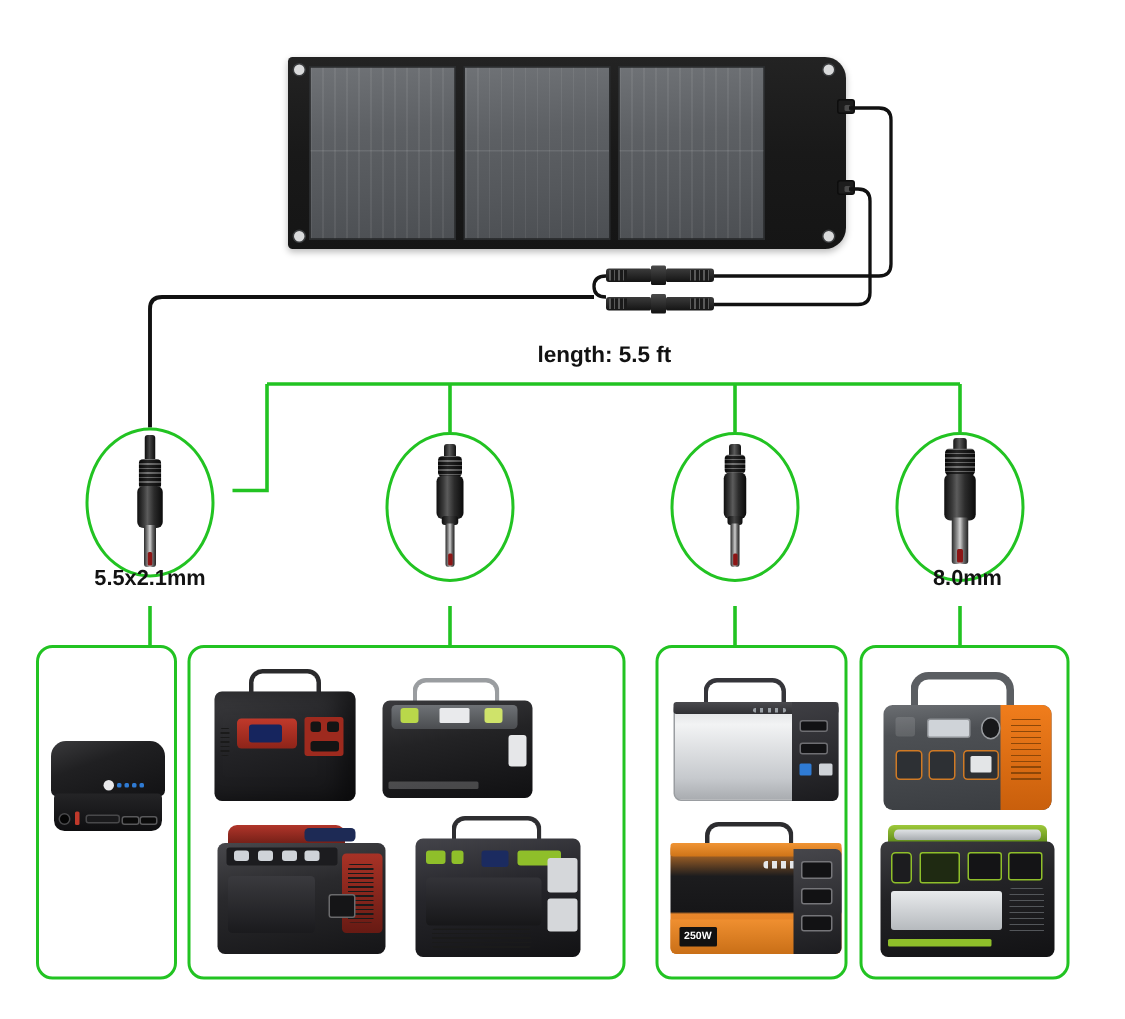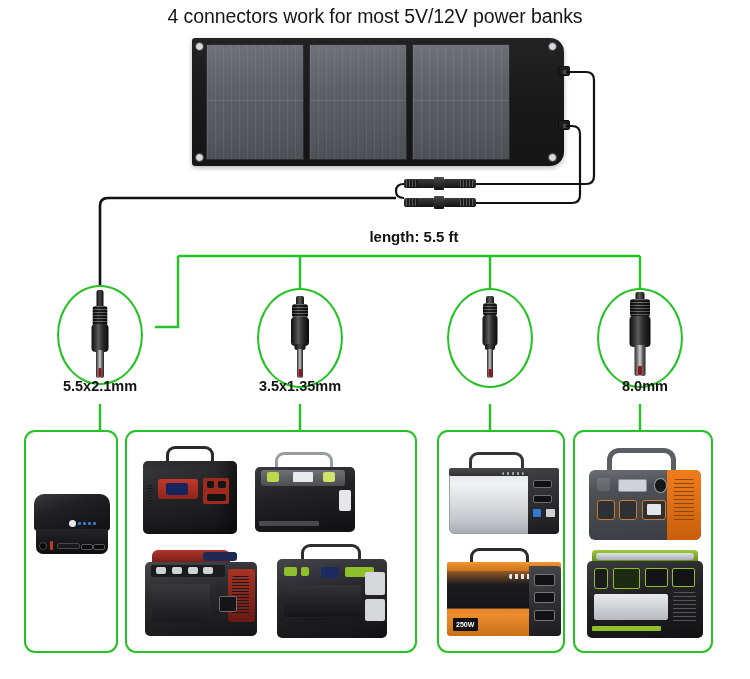--- a/index.html
+++ b/index.html
@@ -89,21 +89,21 @@
     background: linear-gradient(180deg,#3b3b3b,#141414);
     border-radius: 1px 2px 2px 1px;
   }
   .mc4 .ribs2 {
     position:absolute; left:56px; top:4px; width:13px; height:7px;
     background: repeating-linear-gradient(90deg,#5a5a5a 0 1px,#1a1a1a 1px 3px);
   }
 
   
   .length-label {
-    position: absolute; left: 339px; top: 228px; width: 150px;
+    position: absolute; left: 328px; top: 228px; width: 150px;
     text-align: center; font-size: 15px; font-weight: 700; color: #121212;
   }
 
   
   .conn-circle {
     position: absolute;
     border: 2.4px solid var(--grn);
     border-radius: 50%;
     background: transparent;
   }
@@ -196,21 +196,20 @@
   }
   .st .face { position:absolute; border-radius:2px; }
 
   .grill { background: repeating-linear-gradient(180deg,#1a1a1a 0 1px, transparent 1px 3px); }
 </style>
 </head>
 <body>
 
 <div id="stage" style="--grn:#22c322">
 
-  <div class="title">4 connectors work for most 5V/12V power banks</div>
 
   <div id="panel-wrap">
     <div class="panel-body">
       <div class="panel-cellband">
         <div class="cell"></div>
         <div class="cell"></div>
         <div class="cell"></div>
       </div>
       <span class="grommet g-tl"></span>
       <span class="grommet g-bl"></span>
@@ -272,21 +271,20 @@
 
   <div class="conn-circle" style="left:257px; top:288px; width:86px; height:100px;"></div>
   <div class="plug" style="left:285px; top:296px; width:30px; height:82px;">
     <span class="cap" style="top:0; width:8px; height:9px;"></span>
     <span class="grip" style="top:8px; width:16px; height:14px;"></span>
     <span class="barrel" style="top:21px; width:18px; height:29px;"></span>
     <span class="neck" style="top:48px; width:11px; height:6px;"></span>
     <span class="pin" style="top:53px; width:6px; height:29px;"></span>
     <span class="pin-core" style="top:73px; width:2.5px; height:8px;"></span>
   </div>
-  <div class="conn-label" style="left:235px; top:378px; width:130px;">3.5x1.35mm</div>
 
   <div class="conn-circle" style="left:447px; top:288px; width:86px; height:100px;"></div>
   <div class="plug" style="left:475px; top:296px; width:30px; height:82px;">
     <span class="cap" style="top:0; width:8px; height:8px;"></span>
     <span class="grip" style="top:7px; width:14px; height:13px;"></span>
     <span class="barrel" style="top:19px; width:15px; height:31px;"></span>
     <span class="neck" style="top:48px; width:10px; height:6px;"></span>
     <span class="pin" style="top:53px; width:6px; height:29px;"></span>
     <span class="pin-core" style="top:73px; width:2.5px; height:8px;"></span>
   </div>

